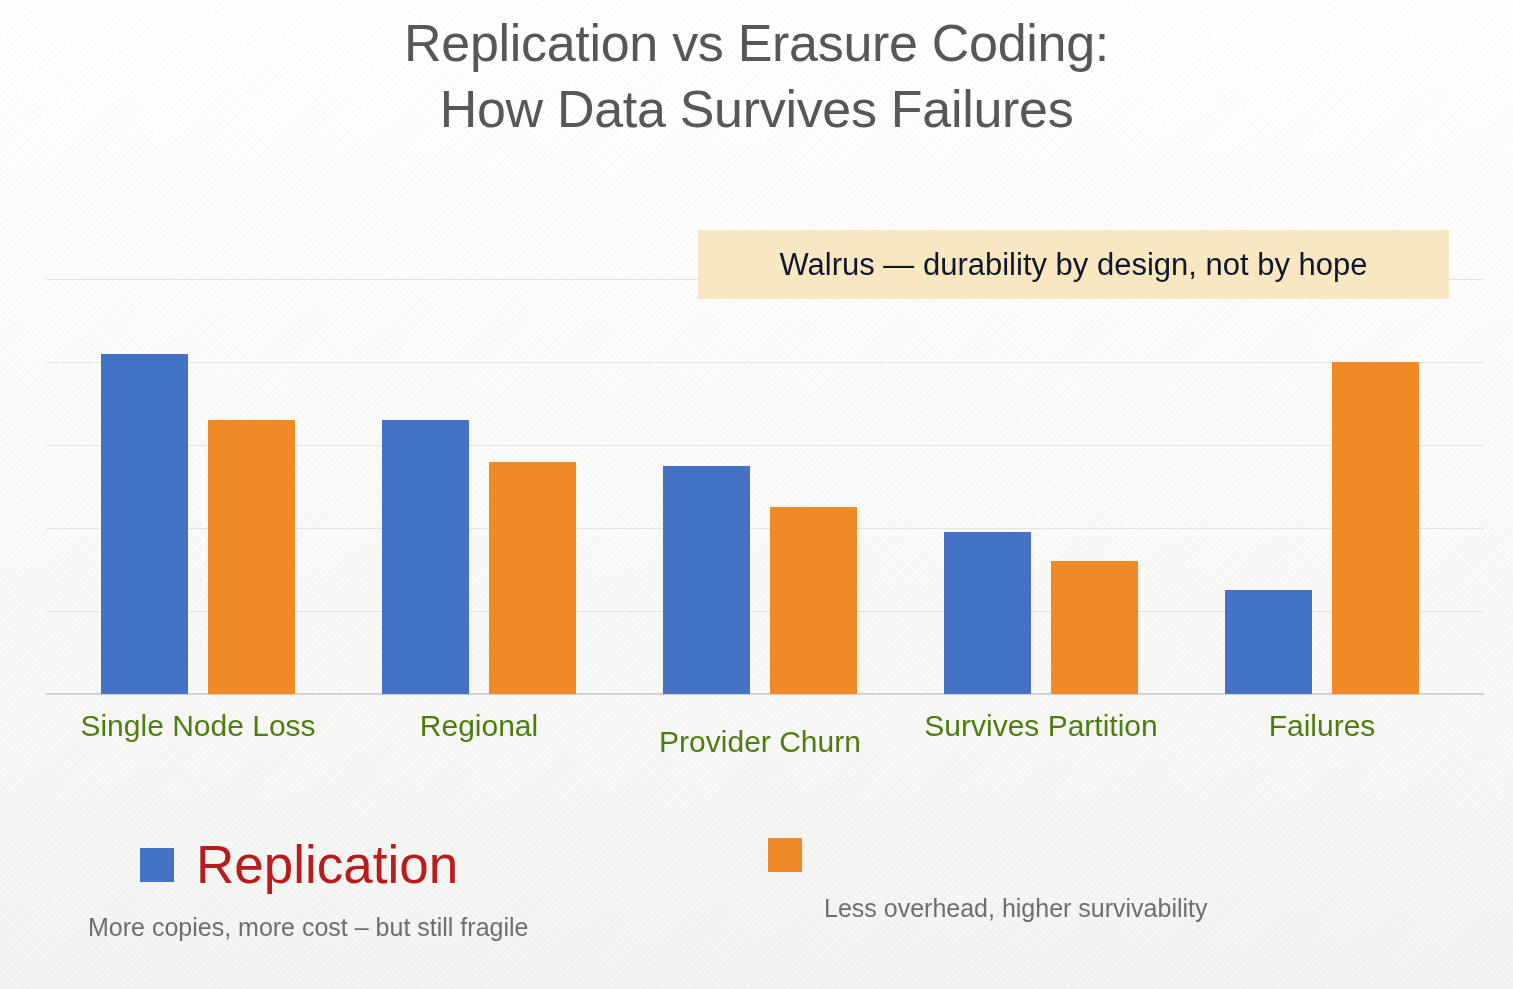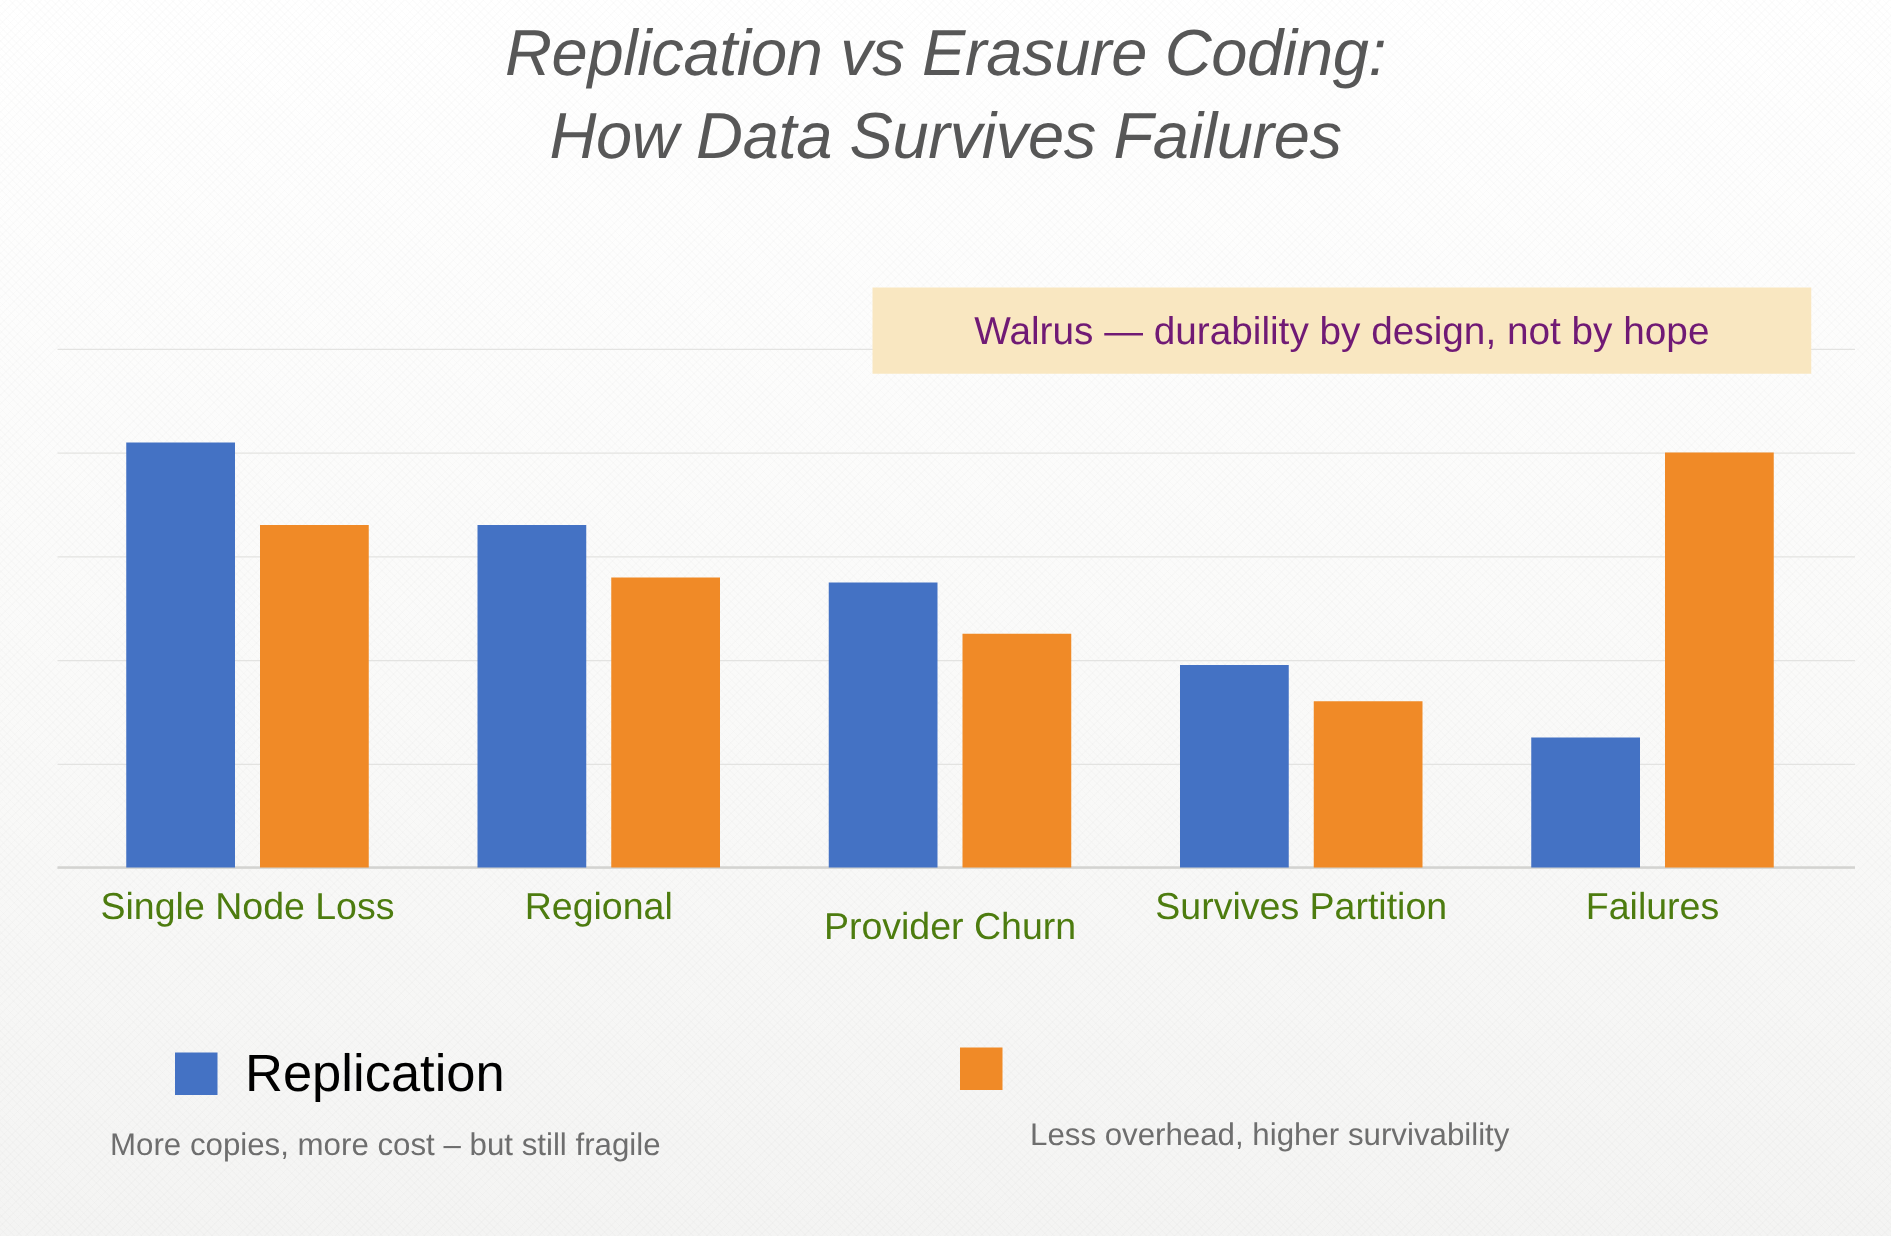--- a/index.html
+++ b/index.html
@@ -41,21 +41,20 @@
     width: 1513px;
     text-align: center;
   }
   .title-line {
     font-size: 52px;
     font-weight: 400;
     color: #575757;
     letter-spacing: -0.3px;
     line-height: 1.15;
     white-space: nowrap;
-    font-style: italic;
   }
   .title-line.l1 { margin-bottom: 6px; }
 
   
   .plot {
     position: absolute;
     left: 46px;
     top: 238px;
     width: 1438px;   
     height: 456px;   
@@ -94,21 +93,21 @@
     width: 751px;
     height: 69px;
     background: #f9e7c1;
     display: flex;
     align-items: center;
     justify-content: center;
     z-index: 3;
   }
   .callout-text {
     font-size: 31px;
-    color: #701a75;
+    color: #0f172a;
     white-space: nowrap;
   }
 
   
   .cat-labels {
     position: absolute;
     left: 46px;
     top: 706px;
     width: 1438px;
     height: 100px;
@@ -140,22 +139,22 @@
     gap: 22px;
   }
   .swatch {
     width: 34px;
     height: 34px;
     flex: 0 0 auto;
   }
   .swatch.replication { background: #4472c4; }
   .swatch.erasure    { background: #f08a27; }
   .legend-label {
-    font-size: 42px;
-    color: #000000;
+    font-size: 53px;
+    color: #b91c1c;
     white-space: nowrap;
     line-height: 1;
   }
   .legend-sub {
     margin-top: 22px;
     font-size: 25px;
     color: #6e6e6e;
     white-space: nowrap;
     text-align: center;
   }

